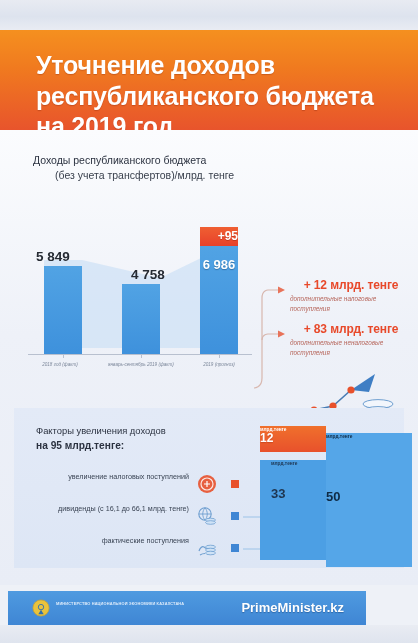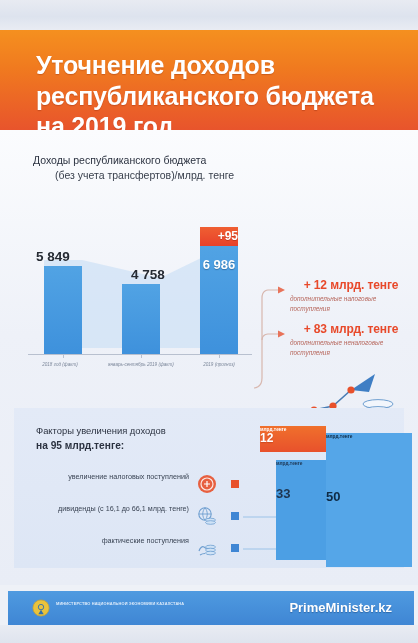--- a/index.html
+++ b/index.html
@@ -77,32 +77,32 @@
   .factor .txt{position:absolute;right:58px;top:0;width:150px;text-align:right;
     font-size:7.2px;color:#3a4454;line-height:1.45;}
   .factor .ico{position:absolute;right:30px;top:2px;width:20px;height:20px;}
   .factor .node{position:absolute;right:8px;top:8px;width:8px;height:8px;}
 
   
   .tm{position:absolute;left:246px;top:18px;width:152px;height:134px;}
   .tm div{position:absolute;box-sizing:border-box;}
   .tm .t12{left:0;top:0;width:66px;height:26px;
     background:linear-gradient(180deg,#f0702c 0%,#e8512c 100%);}
-  .tm .t33{left:16px;top:34px;width:66px;height:100px;background:#4c9fe4;}
+  .tm .t33{left:0;top:34px;width:66px;height:100px;background:#4c9fe4;padding-left:11px;}
   .tm .t50{left:66px;top:7px;width:86px;height:134px;background:#55a6e8;}
   .tmnum{text-align:center;color:#fff;font-weight:bold;}
   .t12 .tmnum{font-size:12px;margin-top:5px;text-shadow:0 1px 1px rgba(150,40,10,.35);}
   .t12 .tmu{font-size:4.8px;text-align:center;color:#fff;font-weight:bold;margin-top:1px;}
   .t33 .tmnum{font-size:13px;margin-top:26px;color:#1e3550;text-shadow:none;}
   .t33 .tmu{font-size:4.8px;text-align:center;color:#1e3550;font-weight:bold;margin-top:1px;}
   .t50 .tmnum{font-size:13px;margin-top:56px;color:#0f2b46;}
   .t50 .tmu{font-size:4.8px;text-align:center;color:#0f2b46;font-weight:bold;margin-top:1px;}
 
   
-  .footer{position:absolute;left:8px;top:591px;width:406px;height:34px;
+  .footer{position:absolute;left:8px;top:591px;width:358px;height:34px;
     background:linear-gradient(180deg,#4f9ae0 0%,#3f86d4 100%);}
   .emblem{position:absolute;left:24px;top:8px;width:18px;height:18px;}
   .minlabel{position:absolute;left:48px;top:10px;width:140px;color:#dfecfb;
     font-size:3.9px;font-weight:bold;line-height:1.7;letter-spacing:.15px;text-transform:uppercase;}
   .brand{position:absolute;right:22px;top:9px;color:#fff;font-size:13px;font-weight:bold;
     text-shadow:0 1px 1px rgba(20,60,110,.45);}
   .botstrip{position:absolute;left:0;top:625px;width:418px;height:18px;
     background:linear-gradient(180deg,#e9ecf3 0%,#dfe4ee 100%);}
   .divider{position:absolute;left:20px;top:398px;width:378px;height:1px;background:#dfe4ef;}
 </style>

